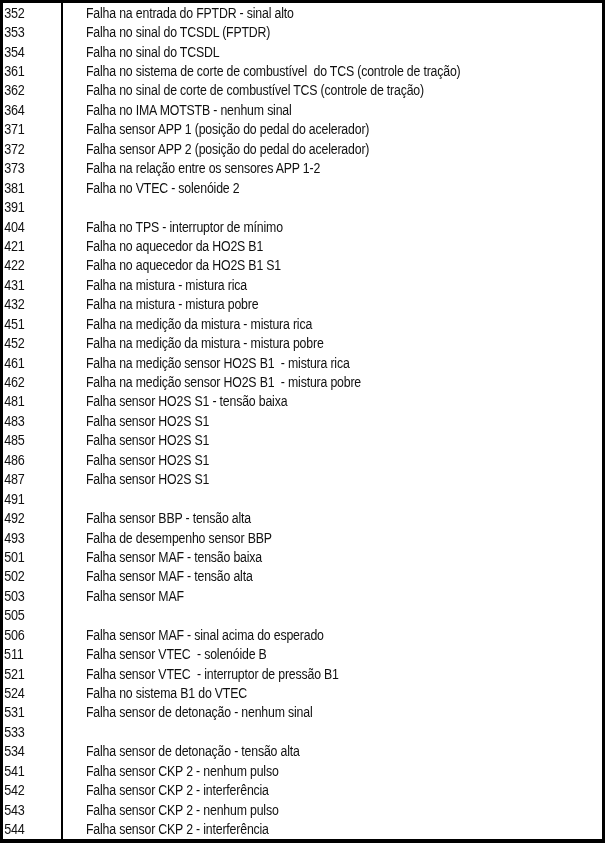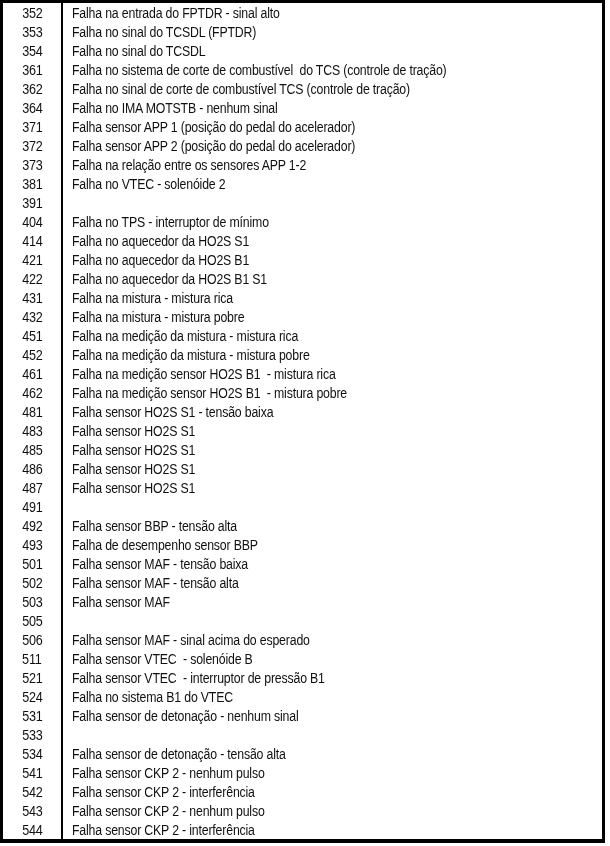--- a/index.html
+++ b/index.html
@@ -37,26 +37,26 @@
     align-items: stretch;
     overflow: hidden;
   }
   .cell {
     display: flex;
     align-items: center;
   }
   .cell.code {
     flex: 0 0 58px;
     width: 58px;
-    justify-content: center;
+    justify-content: flex-start;
     border-right: 2px solid #000000;
   }
   .cell.desc {
     flex: 1 1 auto;
-    padding-left: 9px;
+    padding-left: 23px;
     min-width: 0;
   }
   .txt {
     font-size: 14px;
     line-height: 1;
     color: #101010;
     white-space: pre;
     letter-spacing: -0.2px;
     display: inline-block;
     transform: scaleX(0.88);
@@ -173,28 +173,20 @@
 
   <div class="row">
     <div class="cell code">
       <span class="txt">404</span>
     </div>
     <div class="cell desc">
       <span class="txt">Falha no TPS - interruptor de mínimo</span>
     </div>
   </div>
 
-  <div class="row">
-    <div class="cell code">
-      <span class="txt">414</span>
-    </div>
-    <div class="cell desc">
-      <span class="txt">Falha no aquecedor da HO2S S1</span>
-    </div>
-  </div>
 
   <div class="row">
     <div class="cell code">
       <span class="txt">421</span>
     </div>
     <div class="cell desc">
       <span class="txt">Falha no aquecedor da HO2S B1</span>
     </div>
   </div>
 

